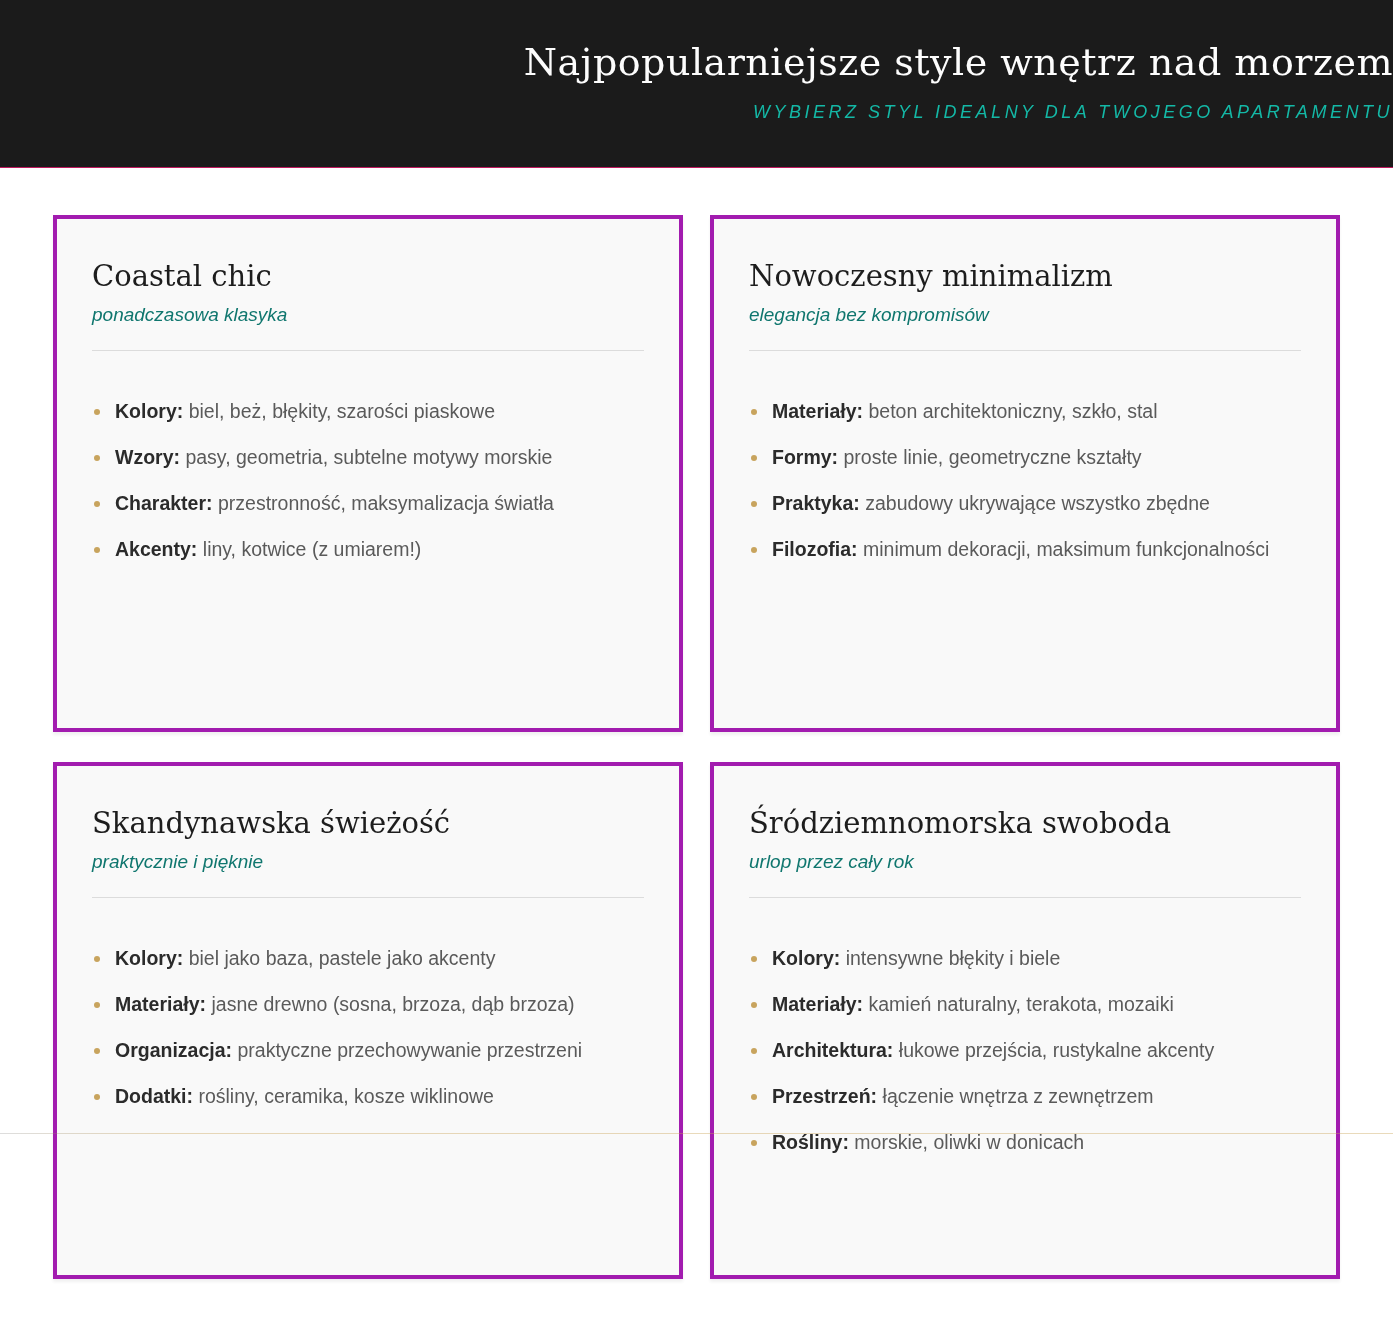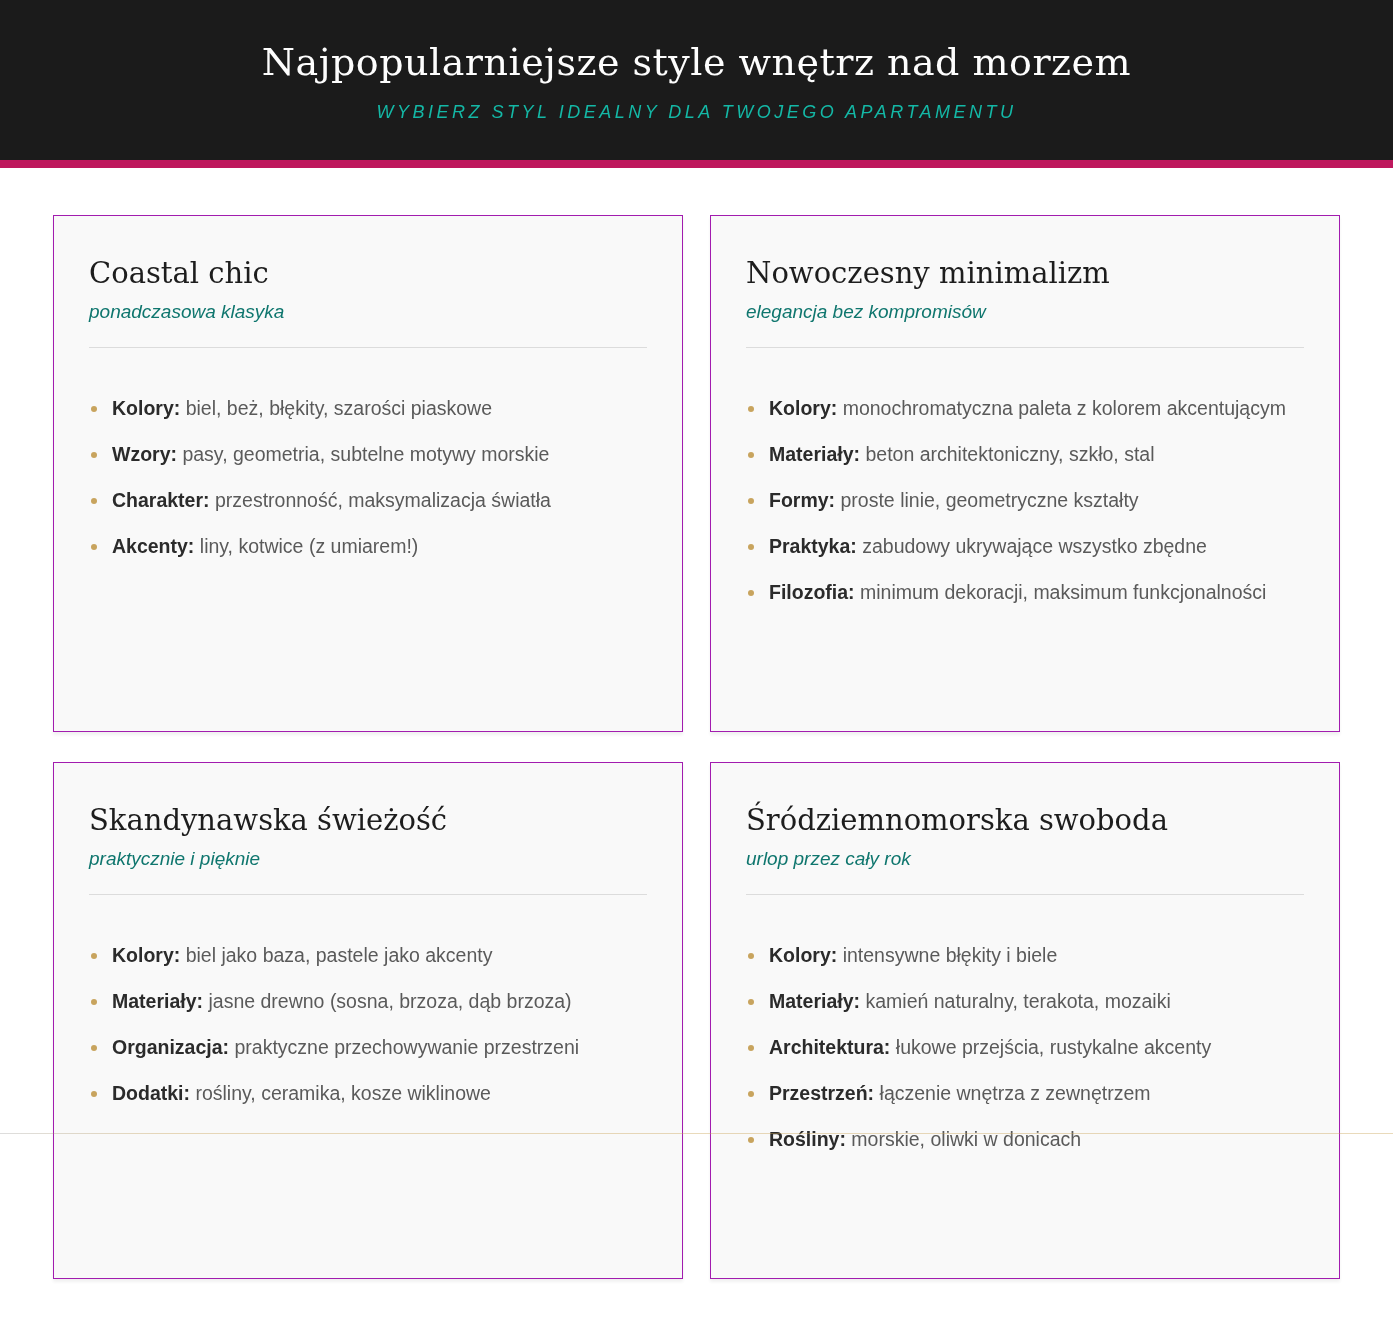--- a/index.html
+++ b/index.html
@@ -13,22 +13,22 @@
     width: 1393px;
     min-height: 1321px;
     background: #ffffff;
     overflow: hidden;
   }
 
   
   .header {
     height: 168px;
     background: #1b1b1b;
-    border-bottom: 8px solid #be185d;
-    text-align: center;
+    border-bottom: 1px solid #be185d;
+    text-align: right;
     padding-top: 40px;
   }
   .header-title {
     font-family: "DejaVu Serif", "Liberation Serif", serif;
     font-weight: 400;
     font-size: 38px;
     line-height: 1.2;
     color: #fdfdfd;
     letter-spacing: 0.5px;
   }
@@ -48,21 +48,21 @@
   }
   .cards-grid {
     display: grid;
     grid-template-columns: 1fr 1fr;
     grid-auto-rows: 1fr;
     column-gap: 27px;
     row-gap: 30px;
   }
   .card {
     background: #f9f9f9;
-    border: 1px solid #a21caf;
+    border: 4px solid #a21caf;
     box-shadow: 0 3px 3px rgba(0,0,0,0.06);
     padding: 40px 35px 36px 35px;
     min-height: 517px;
   }
   .card-title {
     font-family: "DejaVu Serif", "Liberation Serif", serif;
     font-weight: 500;
     font-size: 29px;
     color: #1d1d1d;
     line-height: 1.2;
@@ -144,21 +144,20 @@
 
   <li><span class="bullet"></span><span class="item-label">Akcenty:</span> <span class="item-text">liny, kotwice (z umiarem!)</span></li>
 </ul>
   </section>
 
   <section class="card">
     <h2 class="card-title">Nowoczesny minimalizm</h2>
     <div class="card-subtitle">elegancja bez kompromisów</div>
     <hr class="card-divider">
     <ul class="card-list">
-  <li><span class="bullet"></span><span class="item-label">Kolory:</span> <span class="item-text">monochromatyczna paleta z kolorem akcentującym</span></li>
 
   <li><span class="bullet"></span><span class="item-label">Materiały:</span> <span class="item-text">beton architektoniczny, szkło, stal</span></li>
 
   <li><span class="bullet"></span><span class="item-label">Formy:</span> <span class="item-text">proste linie, geometryczne kształty</span></li>
 
   <li><span class="bullet"></span><span class="item-label">Praktyka:</span> <span class="item-text">zabudowy ukrywające wszystko zbędne</span></li>
 
   <li><span class="bullet"></span><span class="item-label">Filozofia:</span> <span class="item-text">minimum dekoracji, maksimum funkcjonalności</span></li>
 </ul>
   </section>

